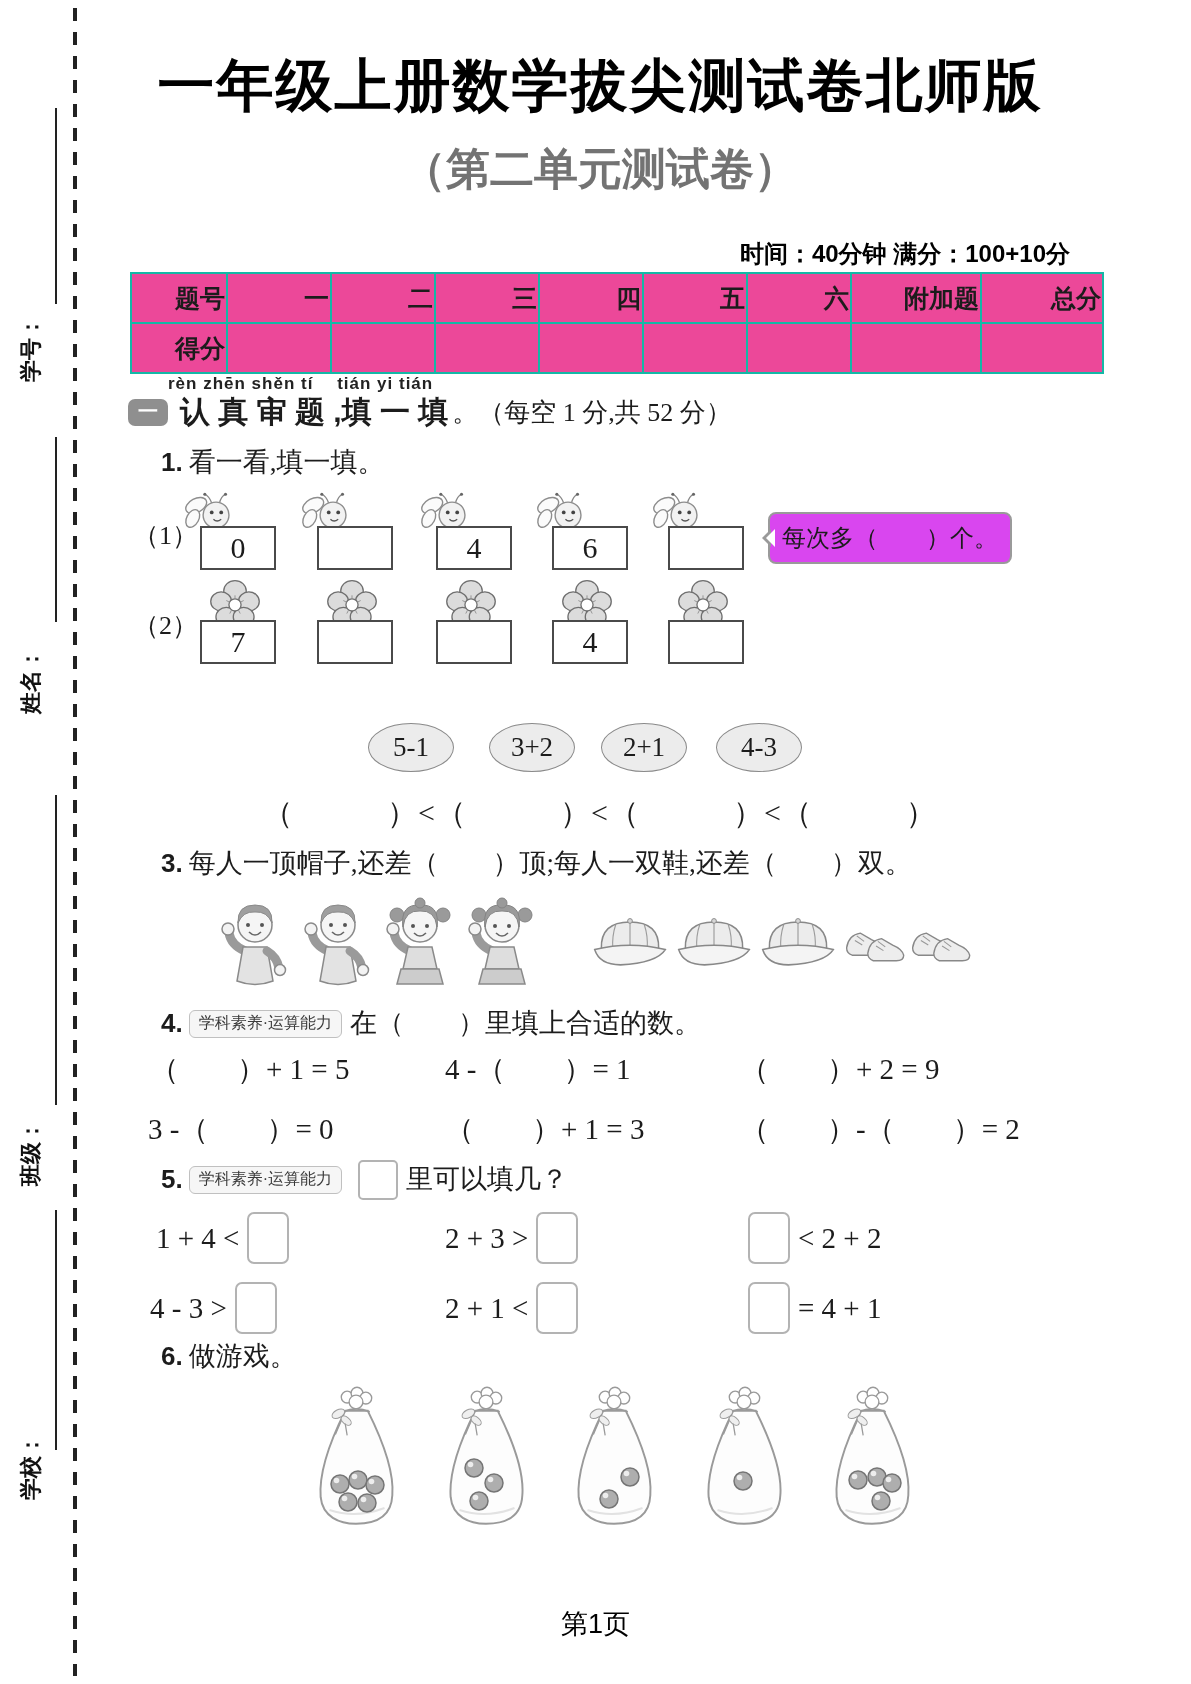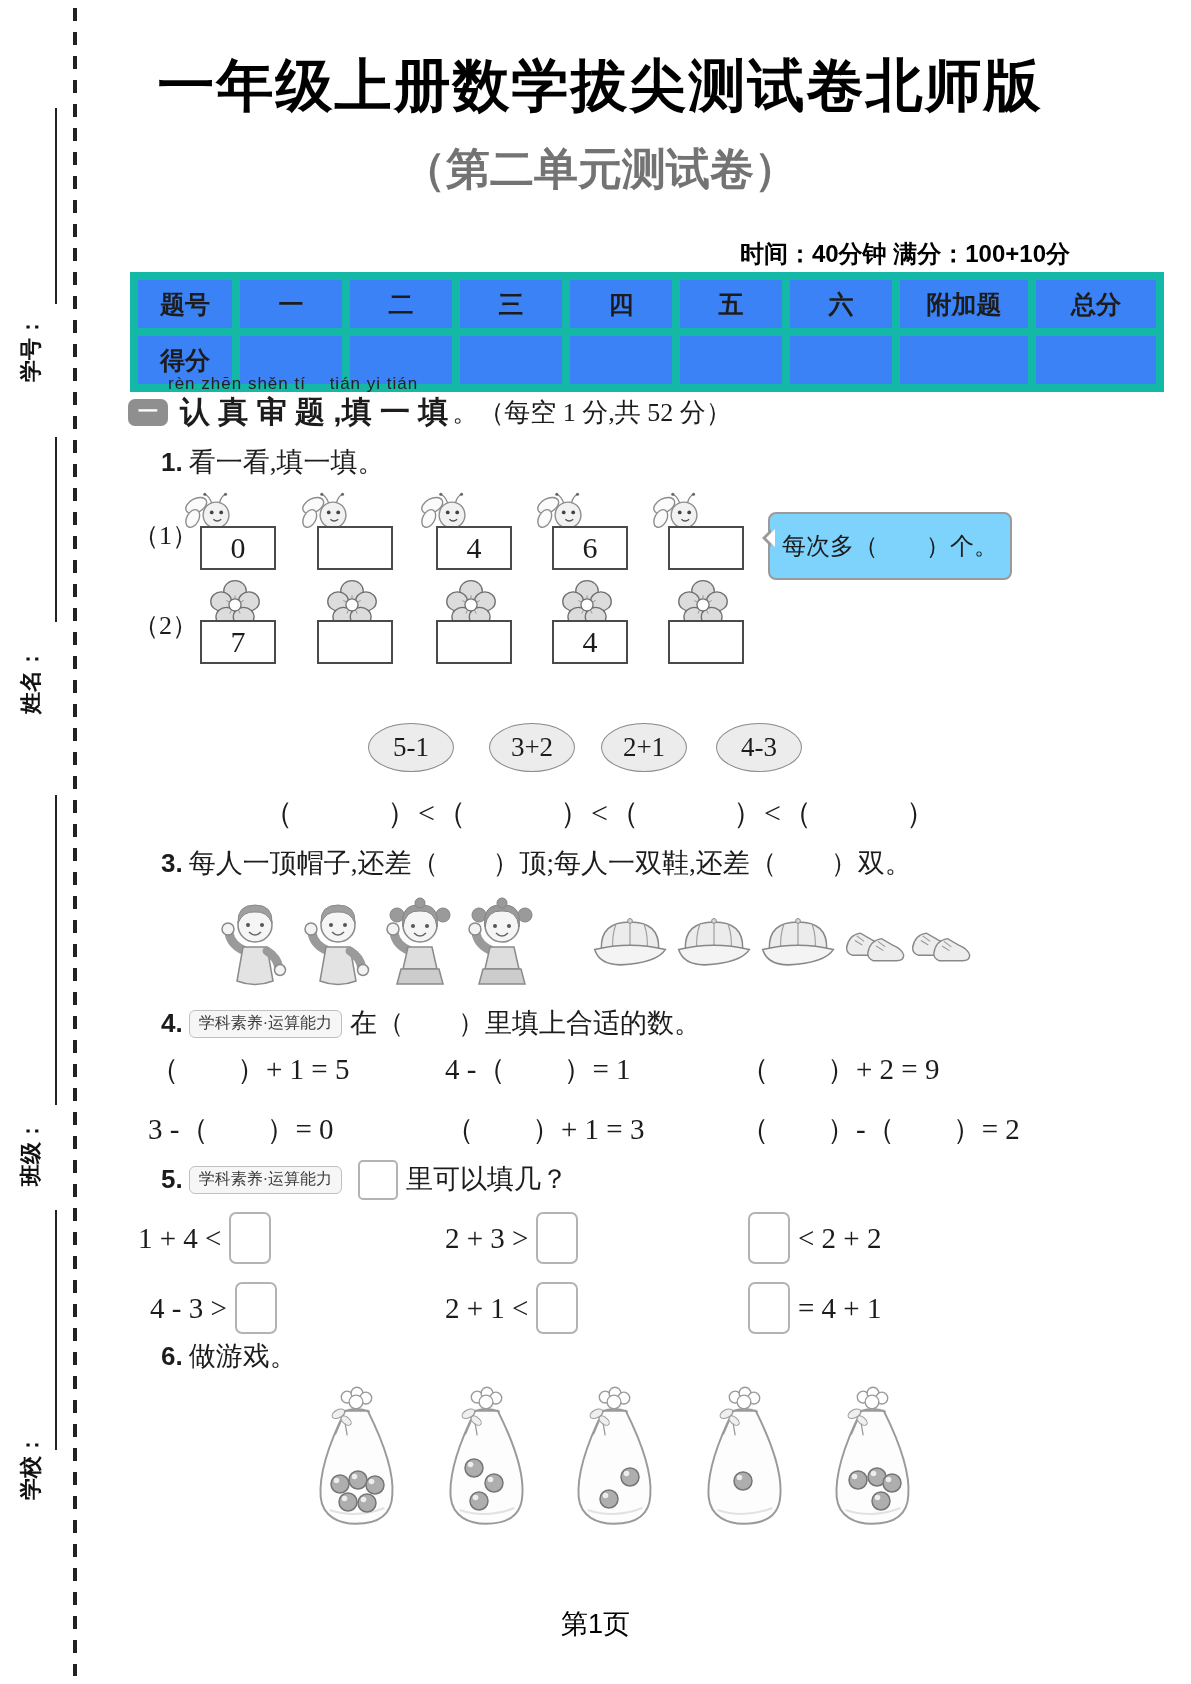--- a/index.html
+++ b/index.html
@@ -15,44 +15,44 @@
   
   .title{position:absolute;left:110px;top:48px;width:980px;text-align:center;
          font-family:"Liberation Sans",sans-serif;font-weight:900;font-size:57px;
          letter-spacing:2px;color:#000;}
   .subtitle{position:absolute;left:110px;top:140px;width:980px;text-align:center;
             font-family:"Liberation Sans",sans-serif;font-weight:900;font-size:44px;color:#737373;}
   .meta{position:absolute;right:121px;top:238px;font-family:"Liberation Sans",sans-serif;
         font-weight:bold;font-size:24px;color:#000;}
   
   .scoretbl{position:absolute;left:130px;top:272px;border-collapse:collapse;}
-  .scoretbl td{border:8px solid #14b8a6;height:46px;text-align:center;
-               font-family:"Liberation Sans",sans-serif;font-weight:bold;font-size:25px;background:#3b82f6;}
+  .scoretbl td{border:2px solid #14b8a6;height:46px;text-align:right;
+               font-family:"Liberation Sans",sans-serif;font-weight:bold;font-size:25px;background:#ec4899;}
   
   .pinyin{position:absolute;left:168px;top:372px;font-family:"Liberation Sans",sans-serif;
-          font-size:17px;color:#222;letter-spacing:1px;}
+          font-size:17px;color:#222;letter-spacing:1px;font-weight:bold;}
   .secline{position:absolute;left:128px;top:392px;white-space:nowrap;}
   .secbadge{display:inline-block;width:40px;height:27px;background:#8f8f8f;border-radius:7px;
             color:#fff;text-align:center;line-height:25px;font-family:"Liberation Sans",sans-serif;
             font-weight:bold;font-size:20px;vertical-align:middle;margin-right:8px;}
   .sechead{font-family:"Liberation Sans",sans-serif;font-weight:900;font-size:30px;vertical-align:middle;}
   .secpts{font-size:26px;vertical-align:middle;}
   
   .qtitle{position:absolute;white-space:nowrap;font-size:27px;margin-left:28px;}
   .qnum{font-family:"Liberation Sans",sans-serif;font-weight:bold;font-size:26px;margin-right:6px;}
   .pill{display:inline-block;border:1px solid #c0c0c0;border-radius:6px;background:#f6f6f6;
         padding:2px 9px 3px;font-family:"Liberation Sans",sans-serif;font-size:16px;color:#3a3a3a;
         vertical-align:middle;margin:0 8px 4px 0;}
   
   .unit{position:absolute;width:92px;height:80px;}
   .card{position:absolute;left:0;width:72px;height:40px;border:2px solid #4a4a4a;background:#fff;
         display:flex;align-items:center;justify-content:center;font-size:30px;}
   .rowlabel{position:absolute;font-size:26px;}
-  .bubble{position:absolute;border:2px solid #9a9a9a;border-radius:8px;background:#7dd3fc;
-          padding:16px 12px;font-size:24px;white-space:nowrap;}
+  .bubble{position:absolute;border:2px solid #9a9a9a;border-radius:8px;background:#d946ef;
+          padding:8px 12px;font-size:24px;white-space:nowrap;}
   .bubble::before{content:"";position:absolute;left:-17px;top:15px;border:9px solid transparent;
                   border-right-color:#9a9a9a;}
   .bubble::after{content:"";position:absolute;left:-13px;top:15px;border:9px solid transparent;
                  border-right-color:#fff;}
   
   .oval{position:absolute;top:723px;width:84px;height:47px;border:1.5px solid #8a8a8a;border-radius:50%;
         background:#ececec;display:flex;align-items:center;justify-content:center;font-size:27px;}
   .compare{position:absolute;left:130px;top:793px;width:940px;text-align:center;font-size:30px;
            letter-spacing:1px;}
   
@@ -322,21 +322,21 @@
   <div class="eq" style="left:150px;top:1050px">（　　）+ 1 = 5</div>
   <div class="eq" style="left:445px;top:1050px">4 -（　　）= 1</div>
   <div class="eq" style="left:740px;top:1050px">（　　）+ 2 = 9</div>
   <div class="eq" style="left:148px;top:1110px">3 -（　　）= 0</div>
   <div class="eq" style="left:445px;top:1110px">（　　）+ 1 = 3</div>
   <div class="eq" style="left:740px;top:1110px">（　　）-（　　）= 2</div>
 
   <div class="qtitle" style="left:133px;top:1160px">
     <span class="qnum">5.</span><span class="pill">学科素养·运算能力</span><span class="sqsmall"></span><span>里可以填几？</span>
   </div>
-  <div class="ineq" style="left:138px;top:1212px">
+  <div class="ineq" style="left:156px;top:1212px">
     <span>1 + 4 &lt;</span><span class="sq"></span><span></span>
   </div>
   <div class="ineq" style="left:445px;top:1212px">
     <span>2 + 3 &gt;</span><span class="sq"></span><span></span>
   </div>
   <div class="ineq" style="left:740px;top:1212px">
     <span></span><span class="sq"></span><span>&lt; 2 + 2</span>
   </div>
   <div class="ineq" style="left:150px;top:1282px">
     <span>4 - 3 &gt;</span><span class="sq"></span><span></span>

